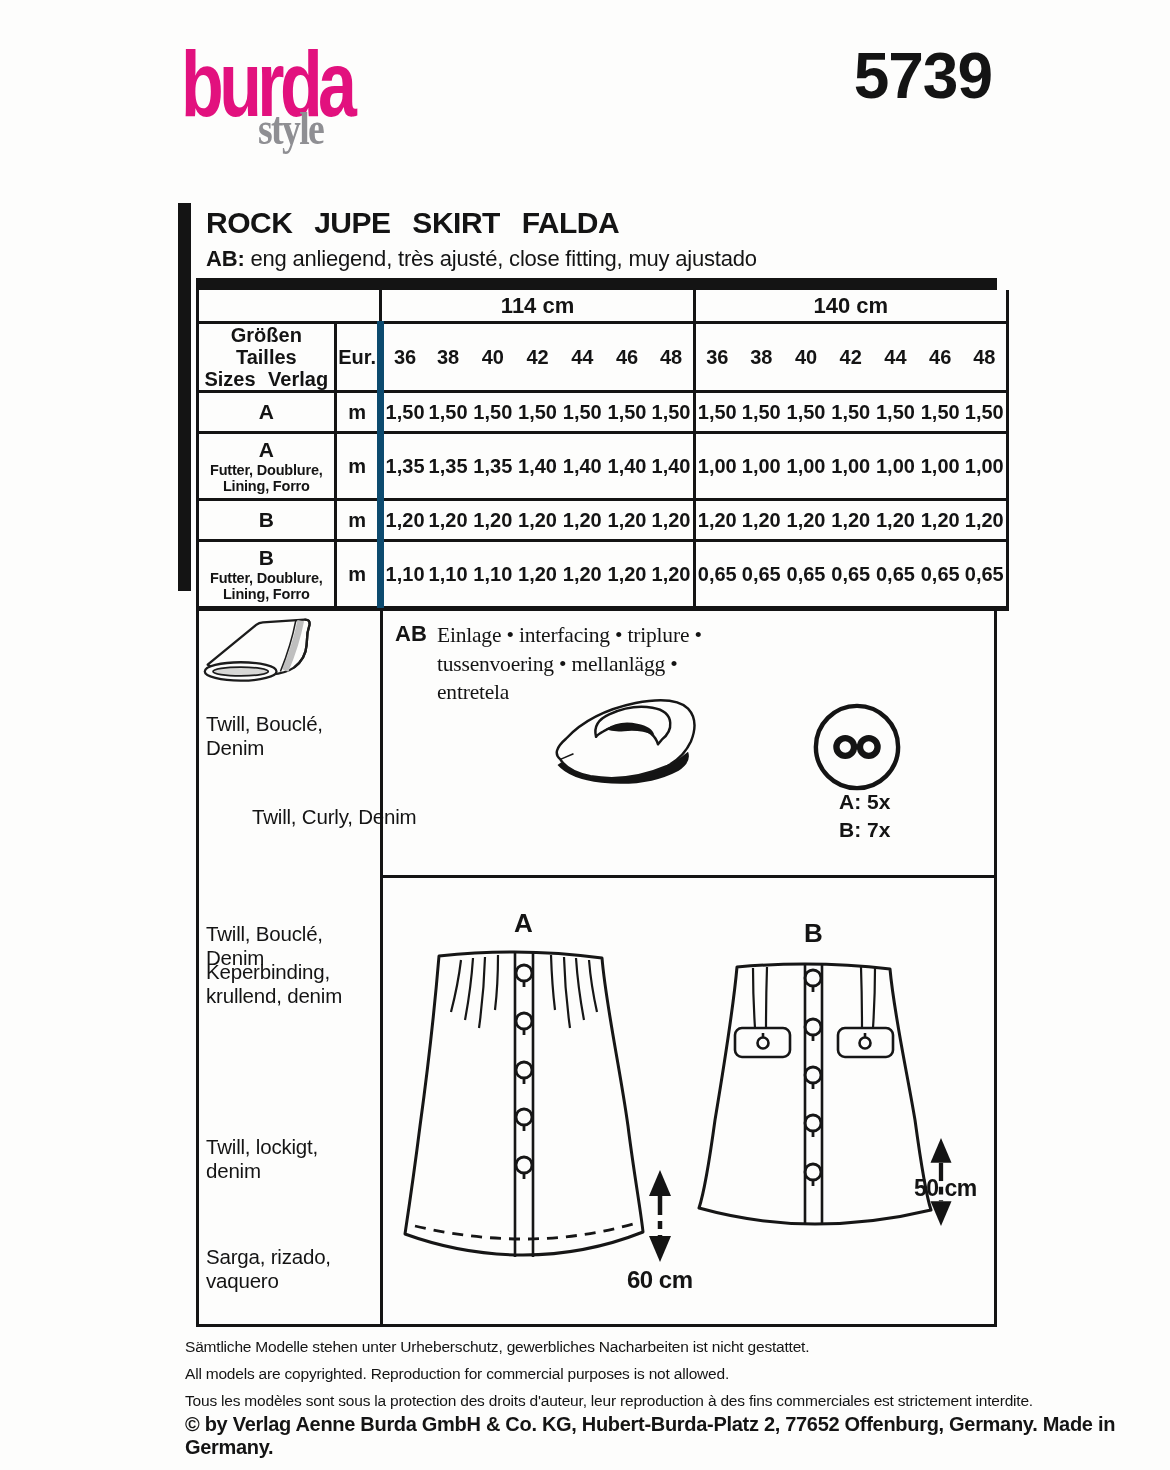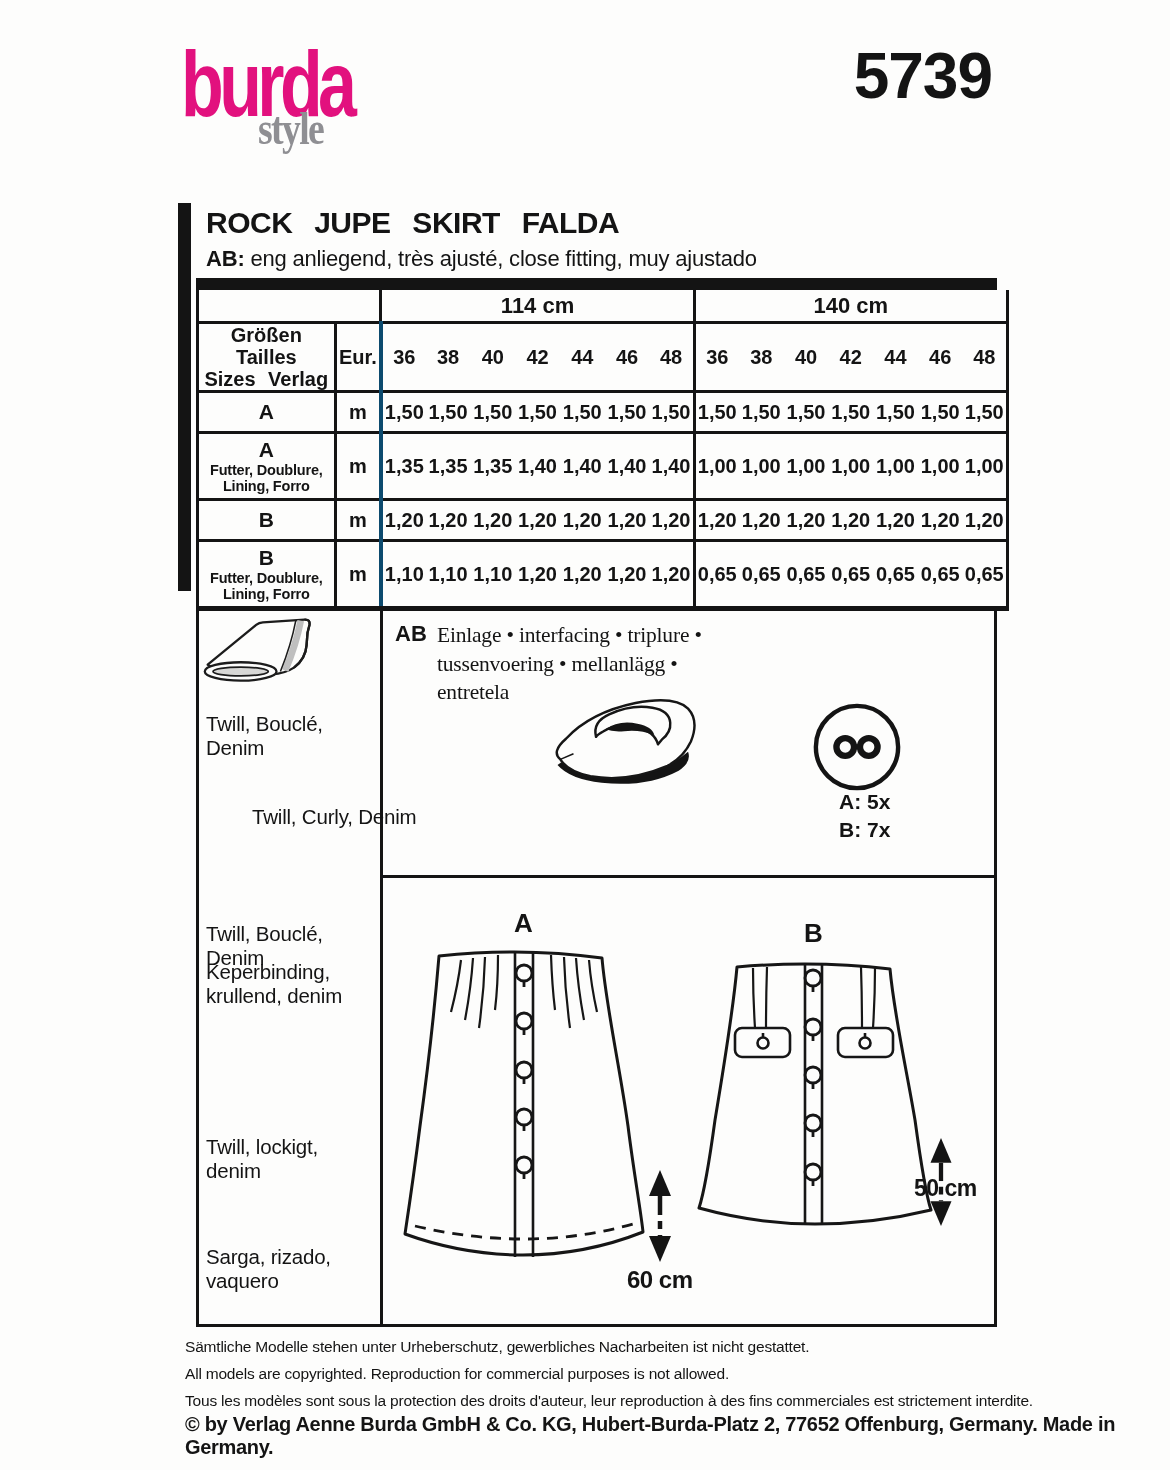--- a/index.html
+++ b/index.html
@@ -20,21 +20,21 @@
   .title-sub{left:206px;top:246px;font-size:22px;letter-spacing:-.2px;}
   .title-sub b{margin-right:6px;}
   
   .size-table-wrap{left:196px;top:278px;width:801px;}
   .thick-bar{width:801px;height:12px;background:#141414;}
   table.sizes{border-collapse:collapse;table-layout:fixed;width:813px;
     border-left:3px solid #141414;border-right:3px solid #141414;border-bottom:5px solid #141414;}
   table.sizes td{border-bottom:3px solid #141414;text-align:center;vertical-align:middle;
     font-weight:bold;font-size:20px;padding:0;overflow:hidden;}
   td.lbl{text-align:left;padding-left:10px;}
-  td.eur{border-left:3px solid #141414;border-right:4px solid #0c4a6e;}
+  td.eur{border-left:3px solid #141414;border-right:7px solid #0c4a6e;}
   td.sep{border-left:3px solid #141414;}
   tr.r-cm td{height:31px;font-size:22px;}
   tr.r-sizes td{height:46px;}
   tr.r-plain td{height:38px;}
   tr.r-lining td{height:64px;}
   .ghdr{font-size:20px;line-height:1.1;word-spacing:7px;}
   .rowlab{font-size:21px;line-height:1.15;}
   .sublab{font-size:14.5px;line-height:1.12;white-space:pre-line;letter-spacing:-.2px;}
   
   .materials-box{left:196px;top:608px;width:801px;height:719px;border:3px solid #141414;box-sizing:border-box;}

